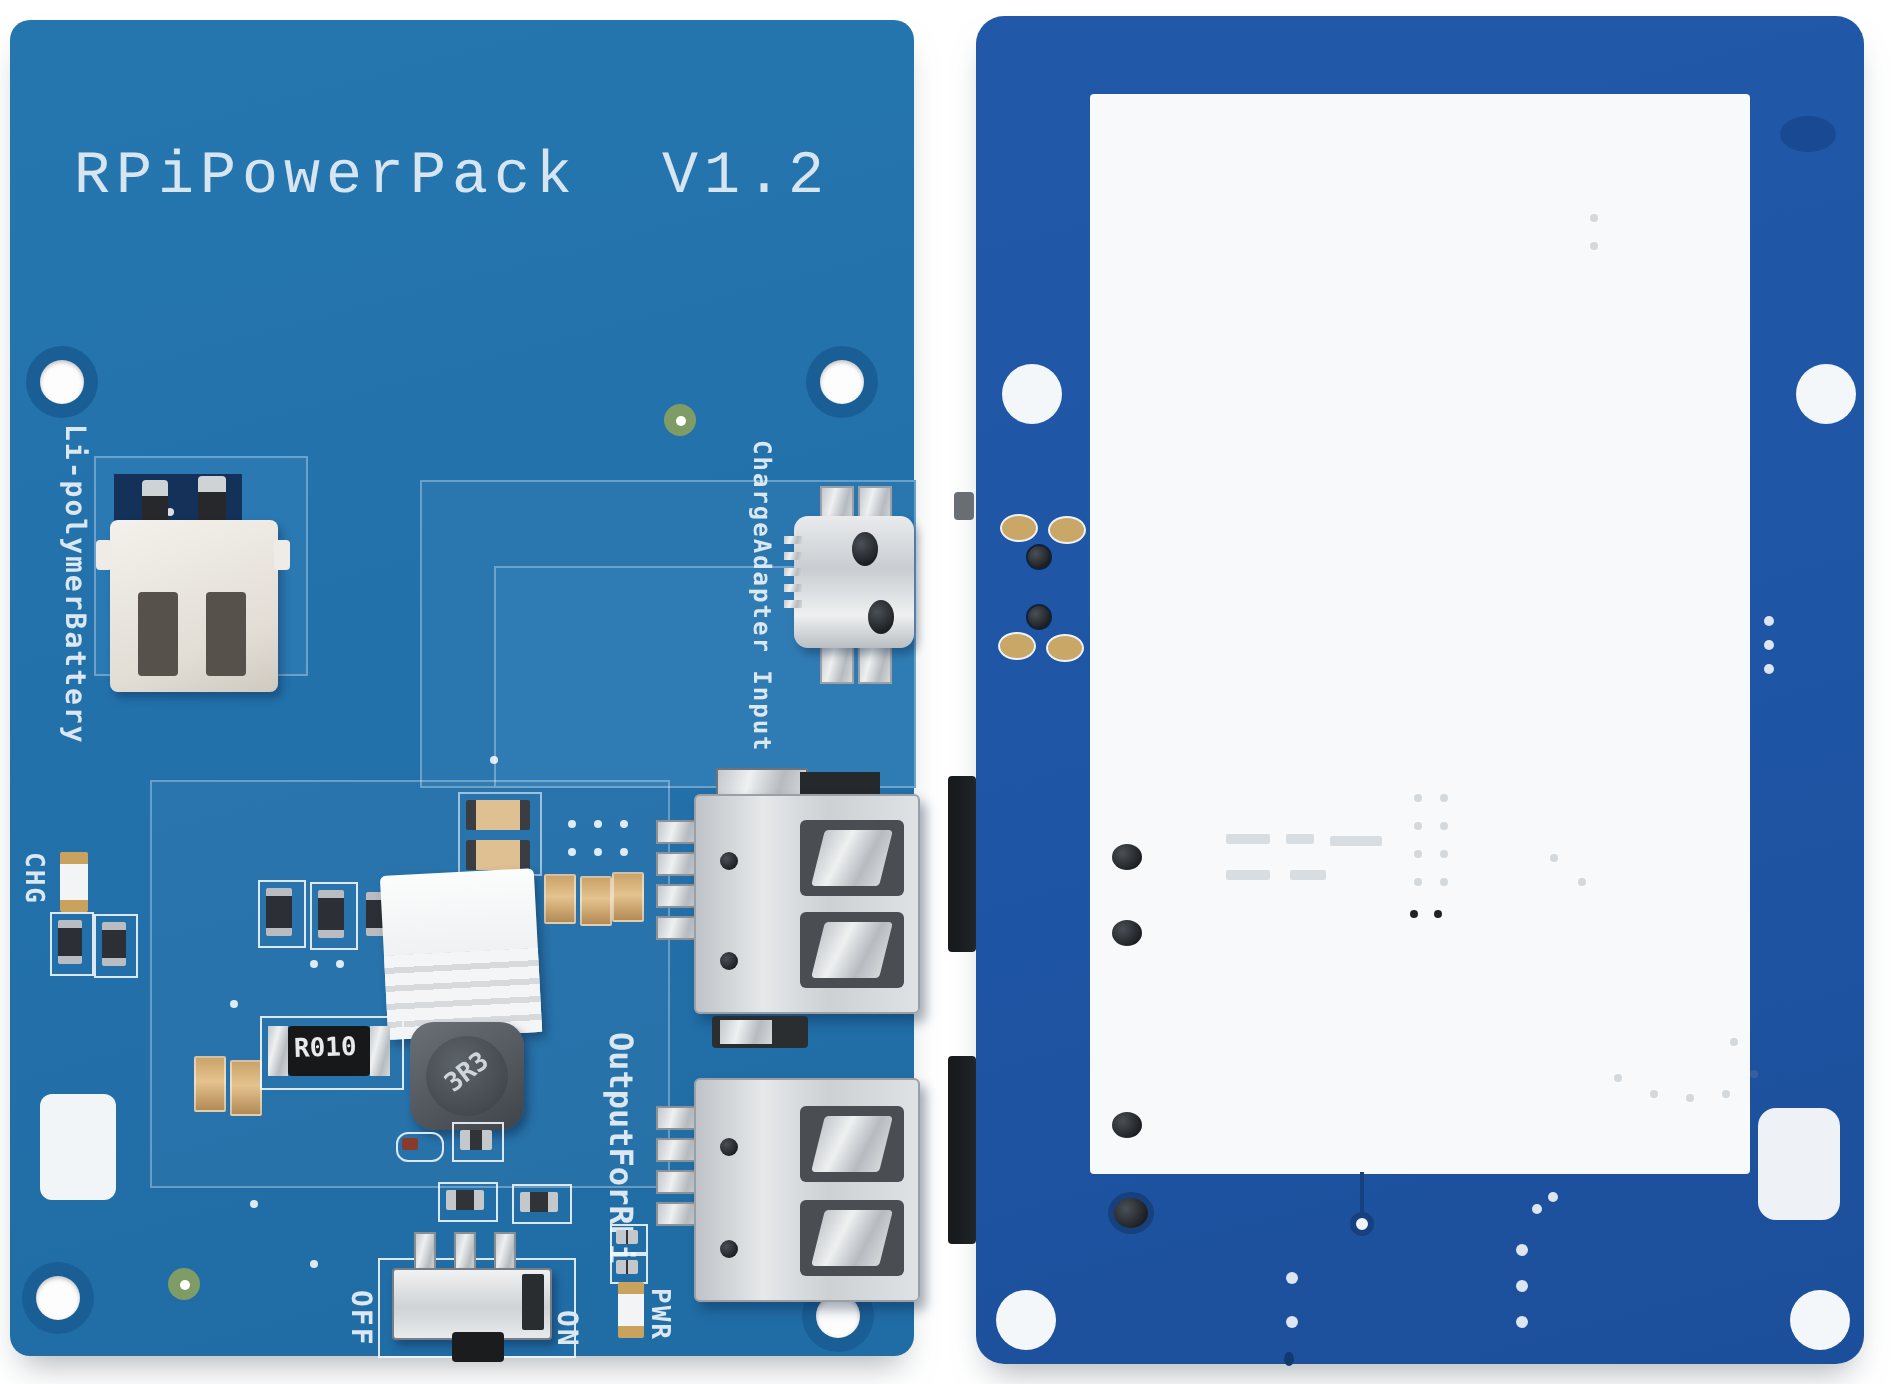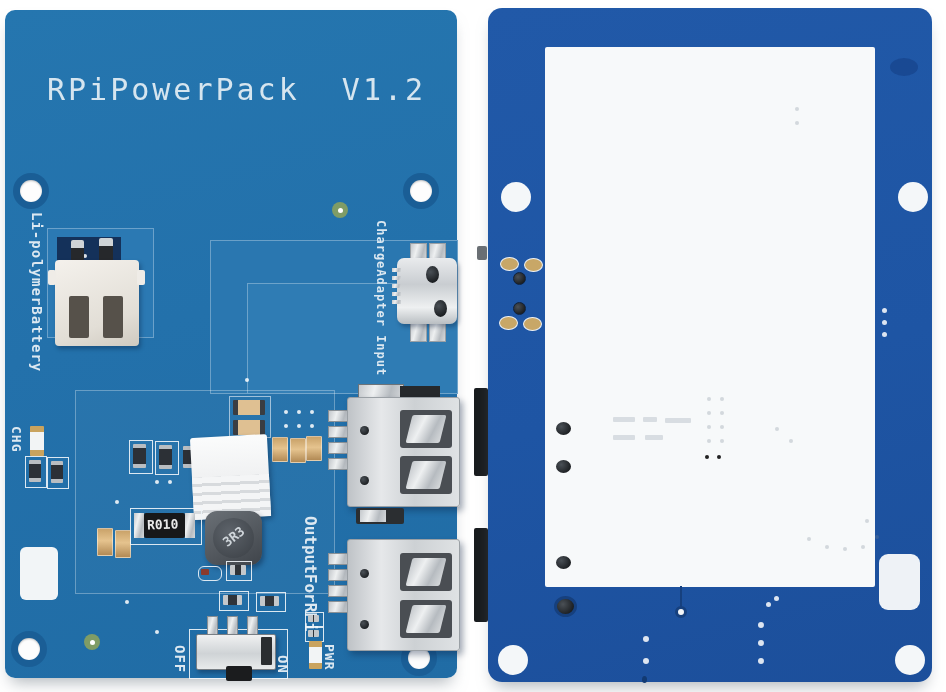--- a/index.html
+++ b/index.html
@@ -32,21 +32,21 @@
   .gtp{border-radius:50%;background:#7f9c66;}
   .gtp i{position:absolute;left:50%;top:50%;width:5px;height:5px;margin:-2.5px;border-radius:50%;background:#fff;}
 </style>
 </head>
 <body>
 
 <div class="stage">
 
   <div class="board front">
 
-    <div class="abs title" style="left:42px;top:62px;">RPiPowerPack  V1.2</div>
+    <div class="abs title" style="left:32px;top:62px;font-family:Liberation Mono, monospace;">RPiPowerPack  V1.2</div>
 
     <div class="abs hole-ring" style="left:8px;top:163px;width:36px;height:36px;">
         <div class="abs hole" style="left:7px;top:7px;width:22px;height:22px;"></div>
       </div>
     <div class="abs hole-ring" style="left:398px;top:163px;width:36px;height:36px;">
         <div class="abs hole" style="left:7px;top:7px;width:22px;height:22px;"></div>
       </div>
     <div class="abs hole-ring" style="left:6px;top:621px;width:36px;height:36px;">
         <div class="abs hole" style="left:7px;top:7px;width:22px;height:22px;"></div>
       </div>

